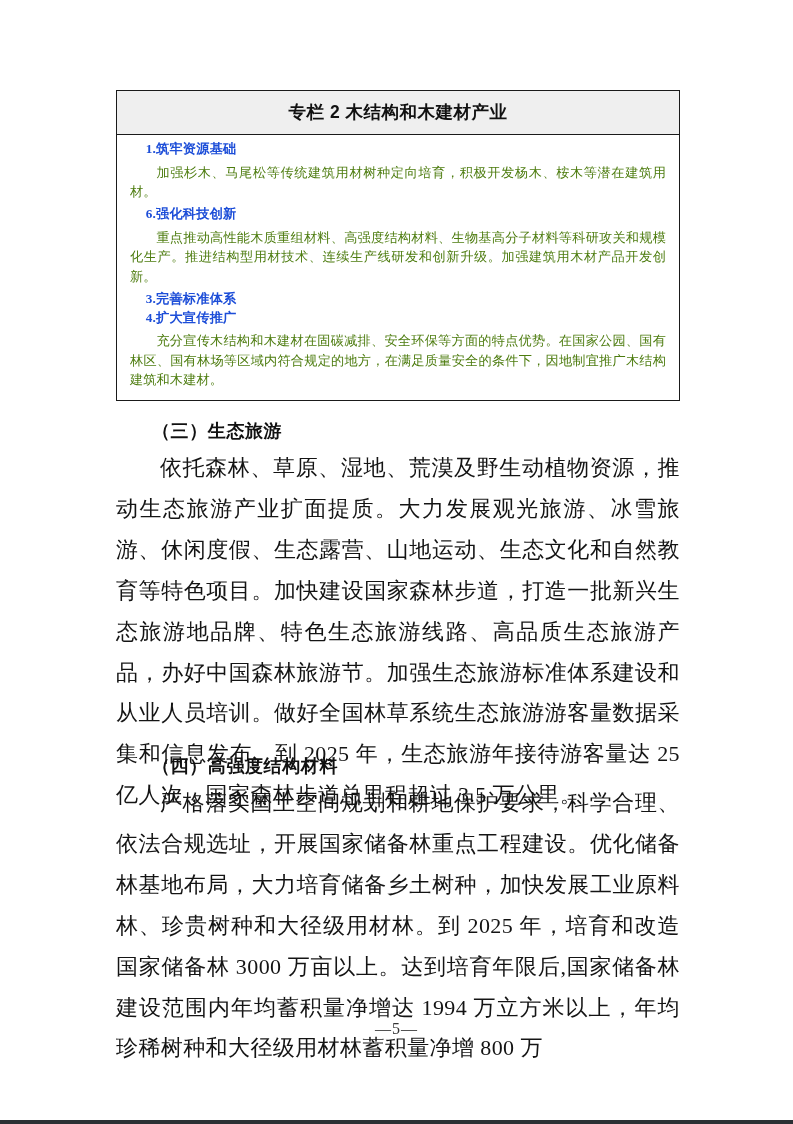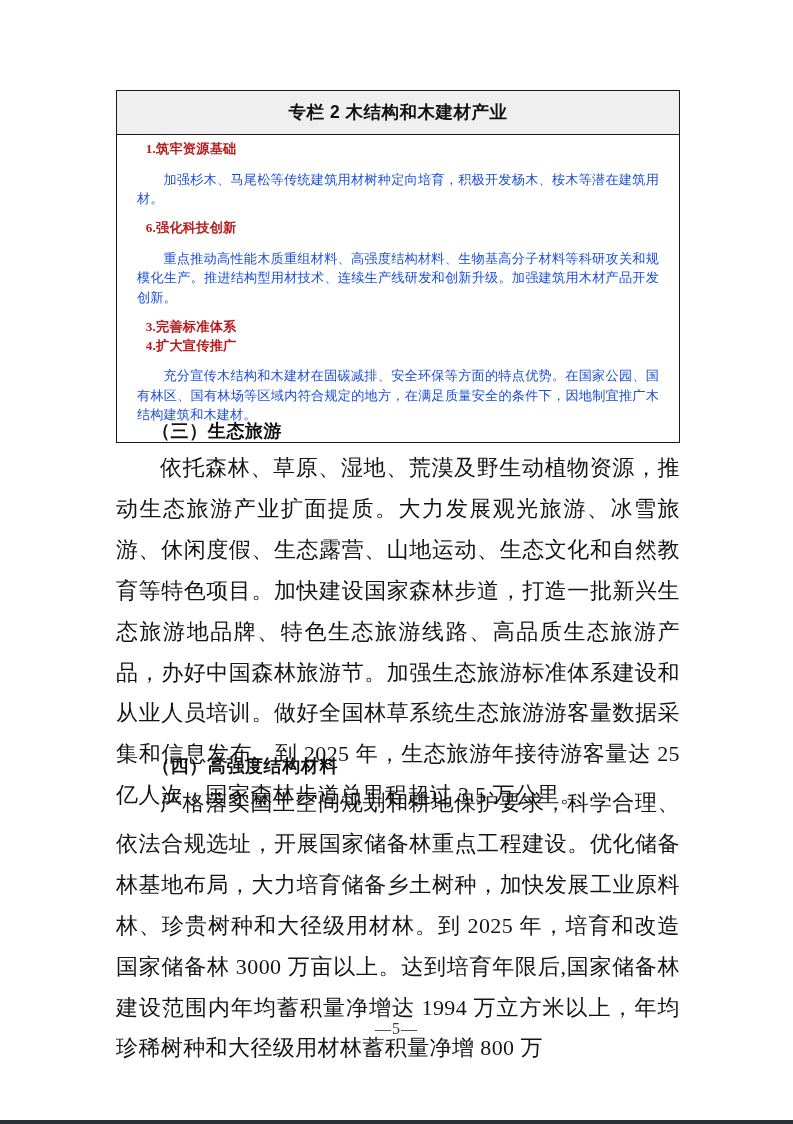--- a/index.html
+++ b/index.html
@@ -42,32 +42,32 @@
     padding: 5px 9px 7px 9px;
   }
   .fb-item-title {
     font-family: "Liberation Serif", "DejaVu Serif", serif;
     font-weight: bold;
     font-size: 13.2px;
     line-height: 1.42;
     margin: 0;
     text-indent: 1.5em;
     letter-spacing: 0.2px;
-    color: #b91c1c;
+    color: #1d4ed8;
   }
   .fb-item-text {
     font-family: "Liberation Serif", "DejaVu Serif", serif;
     font-size: 13.2px;
     line-height: 1.46;
-    margin: 11px;
+    margin: 4px;
     text-indent: 2em;
     text-align: justify;
     text-justify: inter-ideograph;
     letter-spacing: 0.1px;
-    color: #1d4ed8;
+    color: #4d7c0f;
   }
 
   
   .section {
     position: absolute;
     left: 116px;
     width: 564px;
   }
   .section-heading {
     font-family: "Liberation Serif", "DejaVu Serif", serif;

